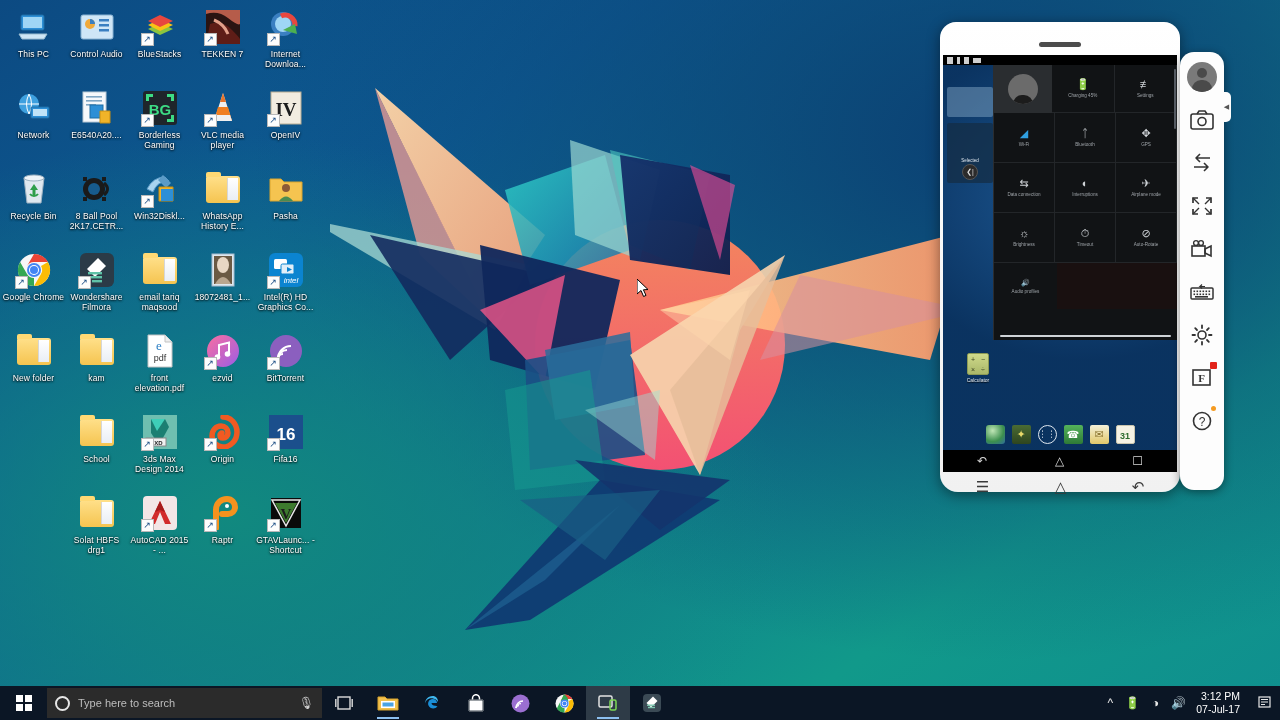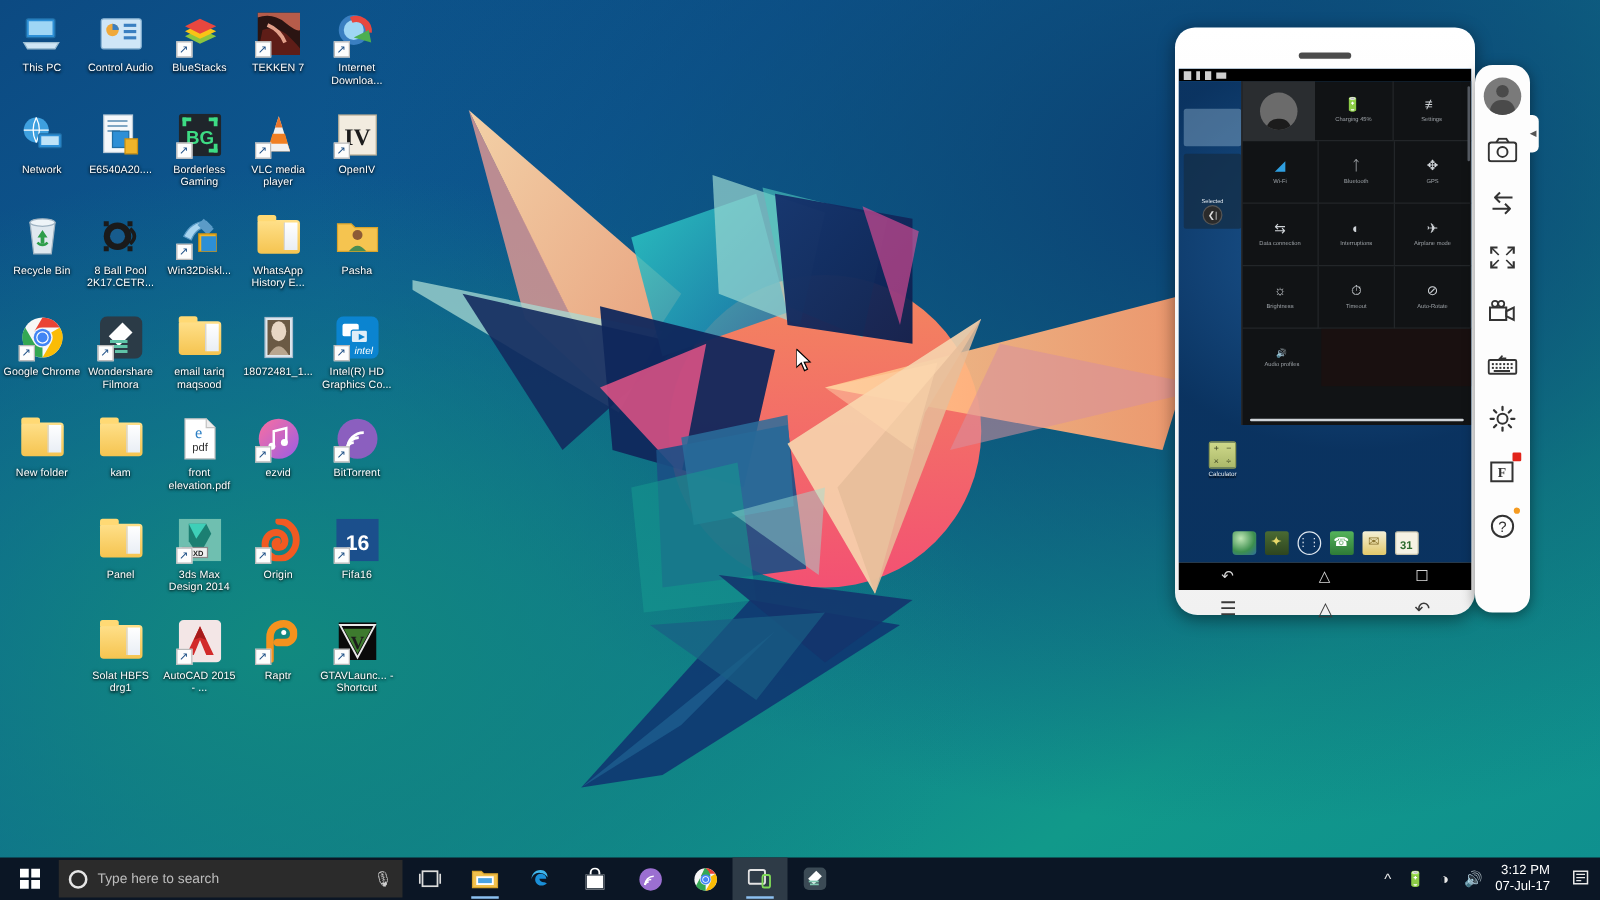--- a/index.html
+++ b/index.html
@@ -581,21 +581,21 @@
           </svg>
           <span class="shortcut-arrow"></span>
         </div>
         <div class="lbl">BitTorrent</div>
       </div>
       <div class="dicon"></div>
       <div class="dicon">
         <div class="glyph">
           <div class="folder"></div>
         </div>
-        <div class="lbl">Panel</div>
+        <div class="lbl">School</div>
       </div>
       <div class="dicon">
         <div class="glyph">
           <svg width="34" height="34" viewBox="0 0 34 34">
             <rect width="34" height="34" fill="#6fbfb0"></rect>
             <path d="M8 4 L22 4 L26 12 L16 30 L8 18 Z" fill="#1b7f72"></path>
             <path d="M8 4 L22 4 L14 16 Z" fill="#3ecfb8"></path>
             <rect x="3" y="23" width="20" height="8" fill="#f0f0f0" stroke="#888"></rect>
             <text x="13" y="29.5" font-size="6" font-weight="bold" fill="#222" text-anchor="middle" font-family="Liberation Sans, sans-serif">MXD</text>
           </svg>

